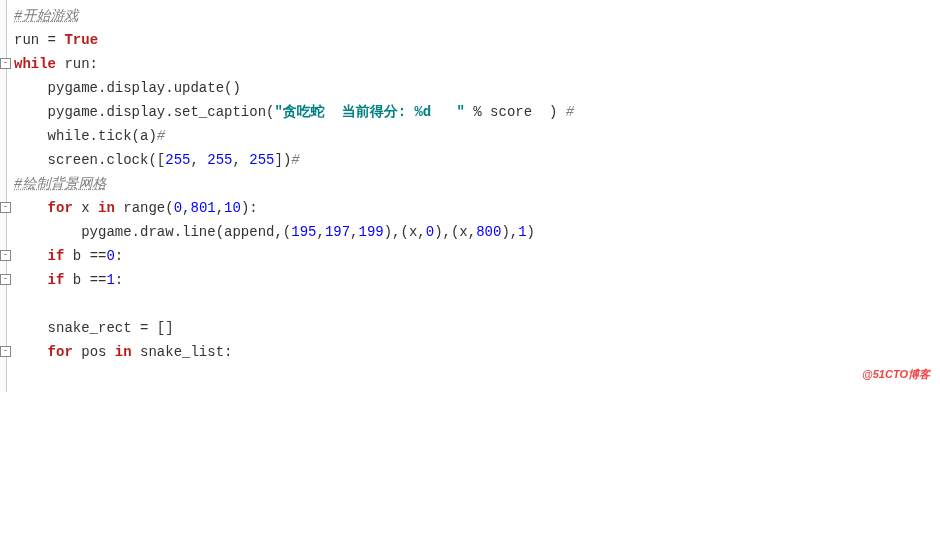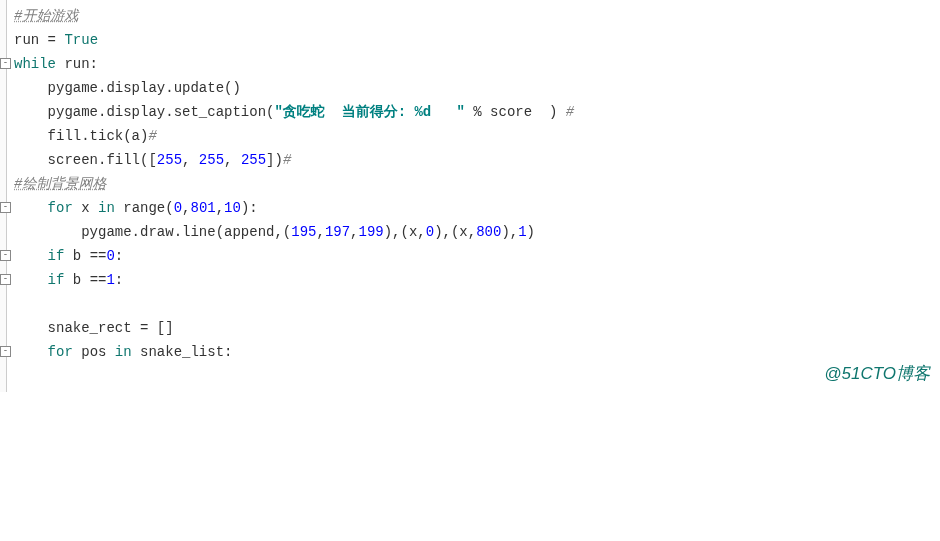--- a/index.html
+++ b/index.html
@@ -37,55 +37,56 @@
     width: 11px;
     height: 11px;
     border: 1px solid #888;
     background: #fff;
     font-size: 9px;
     line-height: 9px;
     text-align: center;
     color: #555;
     box-sizing: border-box;
   }
-  .kw { color: #0f766e; font-weight: normal; }
+  .kw { color: #b91c1c; font-weight: bold; }
   .num { color: #0000ff; text-align: right; }
   .str { color: #008080; font-weight: bold; }
   .cmt { color: #808080; font-style: italic; }
   .cmt-dashed { color:#808080; font-style:italic; text-decoration: underline dotted #999; margin-top: 28px;}
   .watermark {
     position: absolute;
     right: 10px;
     bottom: 6px;
-    color: #0f766e;
+    color: #ef4444;
     font-family: sans-serif;
-    font-size: 17px;
+    font-size: 11px;
     font-style: italic;
     user-select: none;
+    font-weight: bold;
   }
 </style>
 </head>
 <body>
 
 <div class="code-area">
   <div class="gutter"></div>
 
   <div class="line"><span class="cmt-dashed">#开始游戏</span></div>
 
   <div class="line"><span>run = </span><span class="kw">True</span></div>
 
   <div class="line"><span class="fold">-</span><span class="kw">while</span><span> run:</span></div>
 
   <div class="line"><span>    pygame.display.update()</span></div>
 
   <div class="line"><span>    pygame.display.set_caption(</span><span class="str">"贪吃蛇  当前得分: %d   "</span><span> % score  ) </span><span class="cmt">#</span></div>
 
-  <div class="line"><span>    fill.tick(a)</span><span class="cmt">#</span></div>
+  <div class="line"><span>    while.tick(a)</span><span class="cmt">#</span></div>
 
-  <div class="line"><span>    screen.fill([</span><span class="num">255</span><span>, </span><span class="num">255</span><span>, </span><span class="num">255</span><span>])</span><span class="cmt">#</span></div>
+  <div class="line"><span>    screen.clock([</span><span class="num">255</span><span>, </span><span class="num">255</span><span>, </span><span class="num">255</span><span>])</span><span class="cmt">#</span></div>
 
   <div class="line"><span class="cmt-dashed">#绘制背景网格</span></div>
 
   <div class="line"><span class="fold">-</span><span>    </span><span class="kw">for</span><span> x </span><span class="kw">in</span><span> range(</span><span class="num">0</span><span>,</span><span class="num">801</span><span>,</span><span class="num">10</span><span>):</span></div>
 
   <div class="line"><span>        pygame.draw.line(append,(</span><span class="num">195</span><span>,</span><span class="num">197</span><span>,</span><span class="num">199</span><span>),(x,</span><span class="num">0</span><span>),(x,</span><span class="num">800</span><span>),</span><span class="num">1</span><span>)</span></div>
 
 
   <div class="line"><span class="fold">-</span><span>    </span><span class="kw">if</span><span> b ==</span><span class="num">0</span><span>:</span></div>
 

